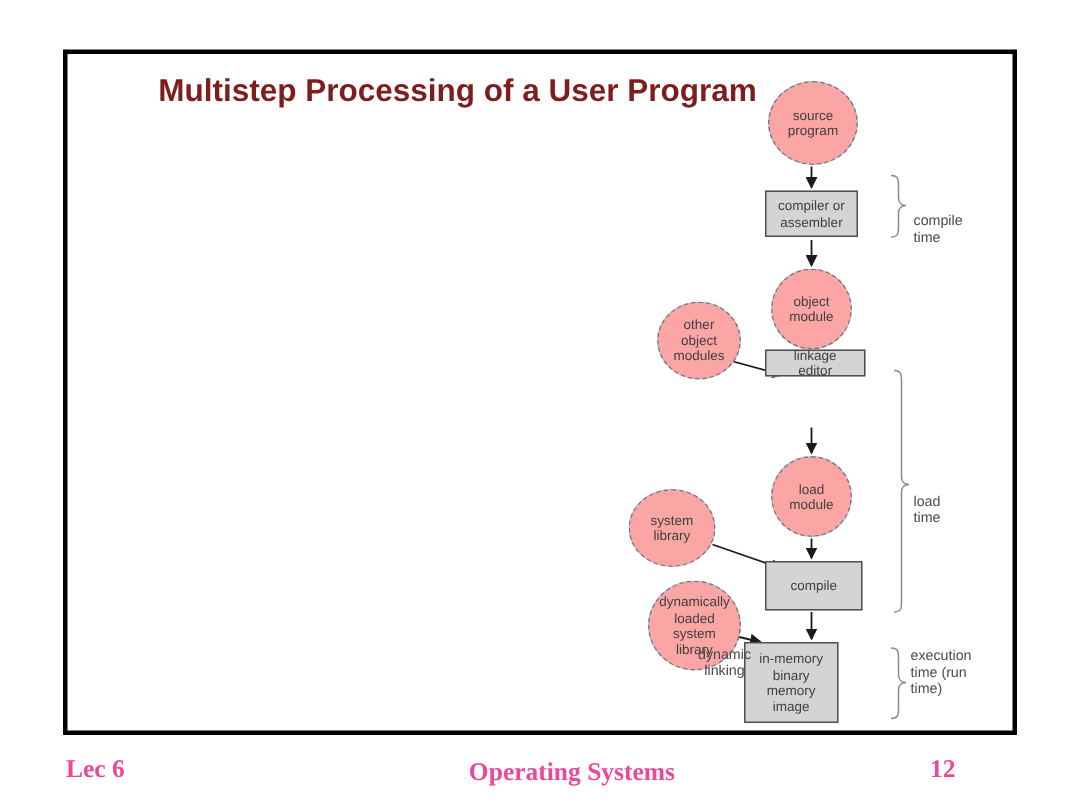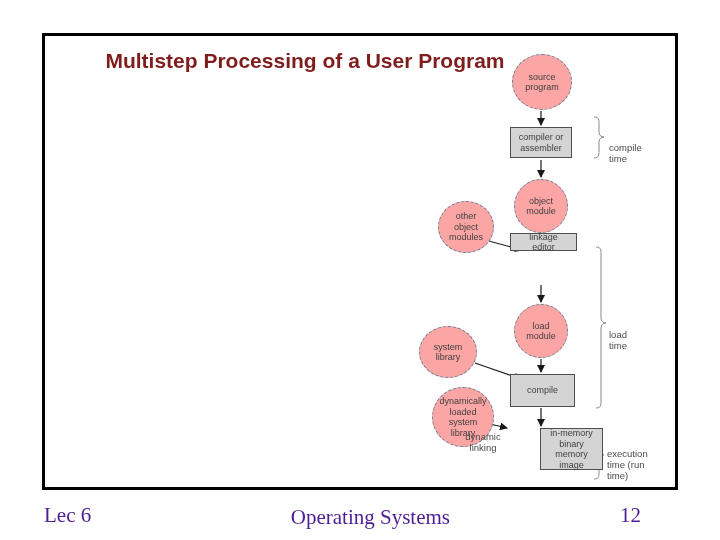--- a/index.html
+++ b/index.html
@@ -25,21 +25,21 @@
   
   .lbl{font-size:9.5px;line-height:11px;color:#4a4a4a;white-space:pre-line;z-index:3;margin-top:12px;}
   .lbl-right{text-align:center;}
 
   
   svg.overlay{position:absolute;left:0;top:0;width:720px;height:540px;z-index:2;}
   .arrow{stroke:#1a1a1a;stroke-width:1.2;fill:none;}
   .brace{stroke:#8a8a8a;stroke-width:1;fill:none;}
 
   
-  .footer-text{font-family:"Liberation Serif",serif;font-size:21px;color:#4c1d95;z-index:4;}
+  .footer-text{font-family:"Liberation Serif",serif;font-size:17px;color:#ec4899;z-index:4;font-weight:bold;}
 </style>
 </head>
 <body>
 
 <div class="abs slide-frame"></div>
 
 <div class="abs title">Multistep Processing of a User Program</div>
 
 <svg class="overlay" viewBox="0 0 720 540" xmlns="http://www.w3.org/2000/svg">
   <defs>
@@ -84,32 +84,32 @@
 <div class="abs node ellipse" style="left:419px;top:326px;width:58px;height:52px">system
 library</div>
 
 <div class="abs node box" style="left:510px;top:374px;width:65px;height:33px">compile</div>
 
 <div class="abs node ellipse" style="left:432px;top:387px;width:62px;height:60px">dynamically
 loaded
 system
 library</div>
 
-<div class="abs node box" style="left:540px;top:428px;width:63px;height:42px">in-memory
+<div class="abs node box" style="left:496px;top:428px;width:63px;height:54px">in-memory
 binary
 memory
 image</div>
 
 <div class="abs lbl" style="left:609px;top:130px;width:42px">compile
 time</div>
 
 <div class="abs lbl" style="left:609px;top:317px;width:42px">load
 time</div>
 
-<div class="abs lbl" style="left:607px;top:436px;width:50px">execution
+<div class="abs lbl" style="left:607px;top:420px;width:50px">execution
 time (run
 time)</div>
 
 <div class="abs lbl lbl-right" style="left:460px;top:419px;width:46px">dynamic
 linking</div>
 
 <div class="abs footer-text" style="left:44px;top:503px">Lec 6</div>
 
 <div class="abs footer-text" style="left:260px;top:505px;width:190px;text-align:right">Operating Systems</div>
 

